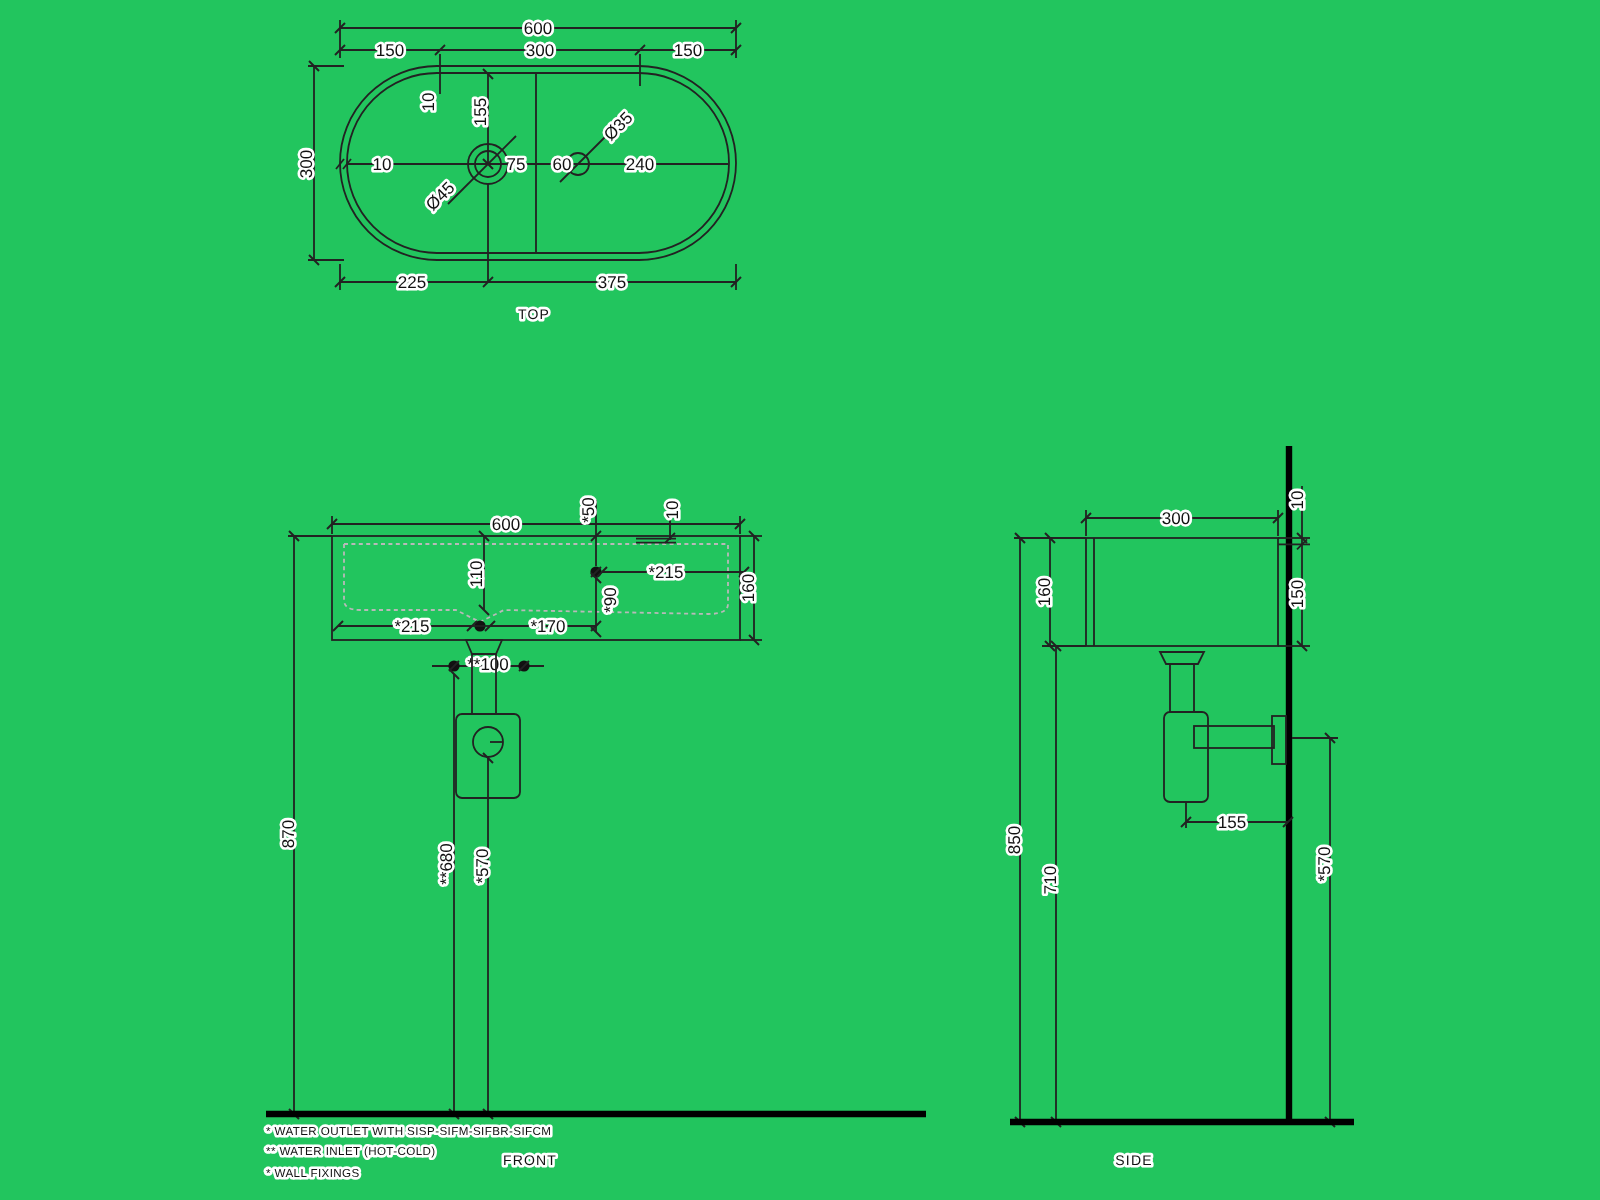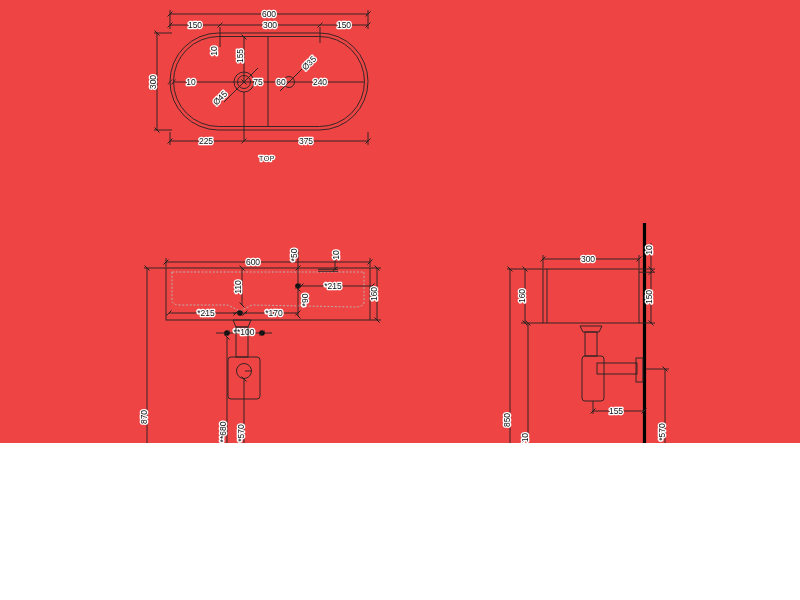--- a/index.html
+++ b/index.html
@@ -1,16 +1,16 @@
 <!DOCTYPE html>
 <html><head>
 <meta charset="utf-8">
 <style>
   html,body{margin:0;padding:0;background:#fff;}
-  .canvas{position:relative;width:800px;height:443px;background:#ef4444;overflow:hidden;}
+  .canvas{position:relative;width:800px;height:600px;background:#22c55e;overflow:hidden;}
   svg{position:absolute;left:0;top:0;}
   .ln{stroke:#222;stroke-width:0.9;fill:none;}
   .thk{stroke:#000;stroke-width:3.2;fill:none;}
   .dim{marker-start:url(#tk);marker-end:url(#tk);}
   .dsh{stroke:#b9b9b9;stroke-width:0.9;fill:none;stroke-dasharray:2 1.7;}
   text{font-family:"Liberation Sans","DejaVu Sans",sans-serif;font-size:8.5px;fill:#111;
        paint-order:stroke;stroke:#fff;stroke-width:2.6px;stroke-linejoin:round;
        text-anchor:middle;dominant-baseline:central;}
   .cap{font-size:7px;letter-spacing:0.6px;}
   .note{font-size:5.8px;text-anchor:start;letter-spacing:0.2px;}

